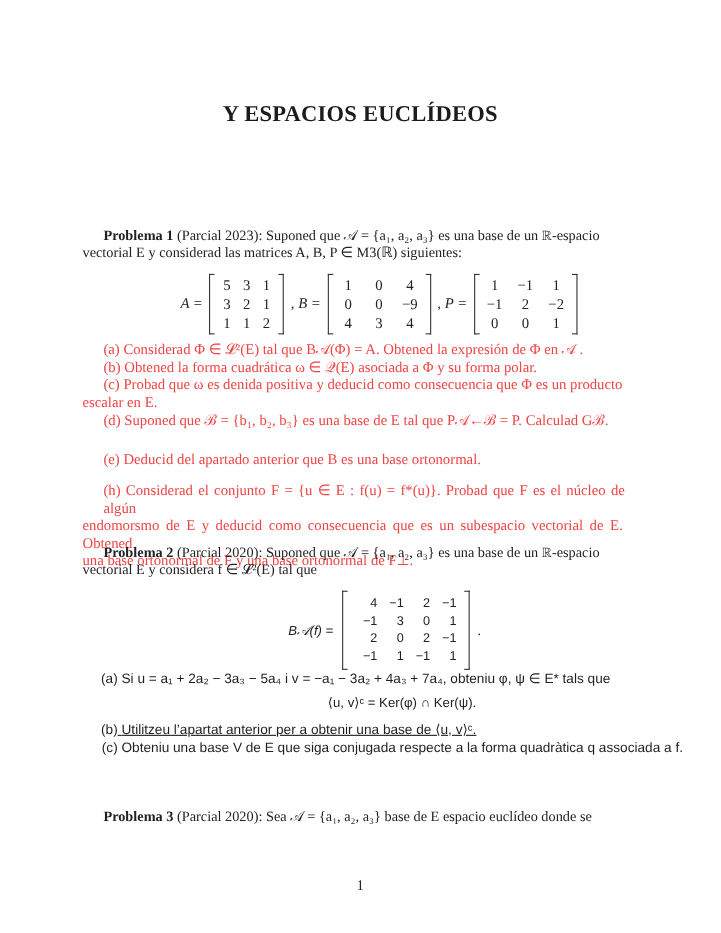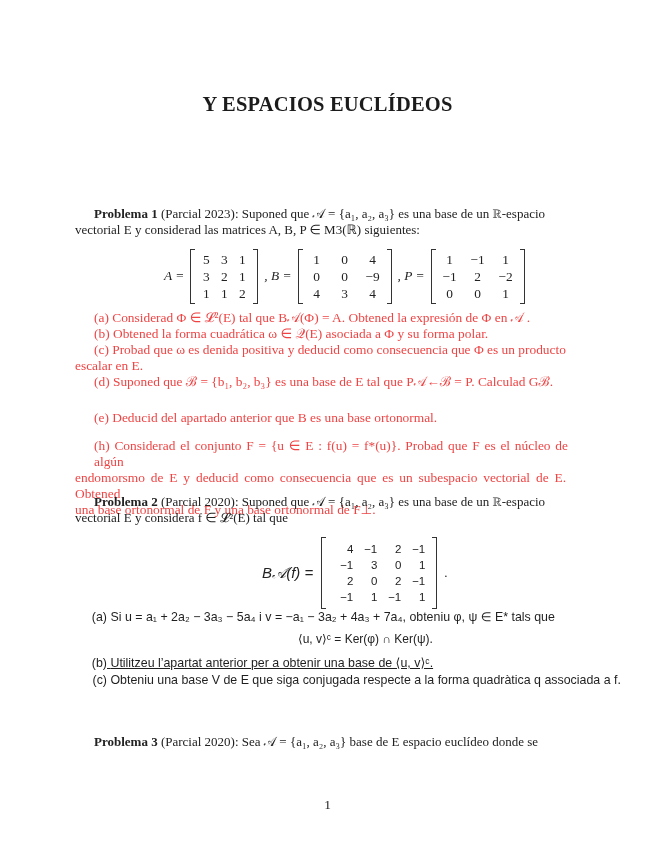--- a/index.html
+++ b/index.html
@@ -108,21 +108,21 @@
     <span class="cont">endomorsmo de E y deducid como consecuencia que es un subespacio vectorial de E. Obtened</span>
     <span class="cont">una base ortonormal de F y una base ortonormal de F⊥.</span>
   </div>
 
   <div class="para" style="top:494px;">
     <span class="bold">Problema 2</span><span> (Parcial 2020): Suponed que 𝒜 = {a₁, a₂, a₃} es una base de un ℝ-espacio</span>
     <span class="cont">vectorial E y considera f ∈ 𝓛²(E) tal que</span>
   </div>
 
   <div class="mat2">
-    <span class="it" style="padding-right:6px;font-family:'Liberation Sans',sans-serif;font-size:15px;">B𝒜(f) =</span>
+    <span class="it" style="padding-right:6px;font-family:'Liberation Sans',sans-serif;font-size:12px;">B𝒜(f) =</span>
     <div class="matrix m4">
       <span>4</span>
       <span>−1</span>
       <span>2</span>
       <span>−1</span>
       <span>−1</span>
       <span>3</span>
       <span>0</span>
       <span>1</span>
       <span>2</span>

